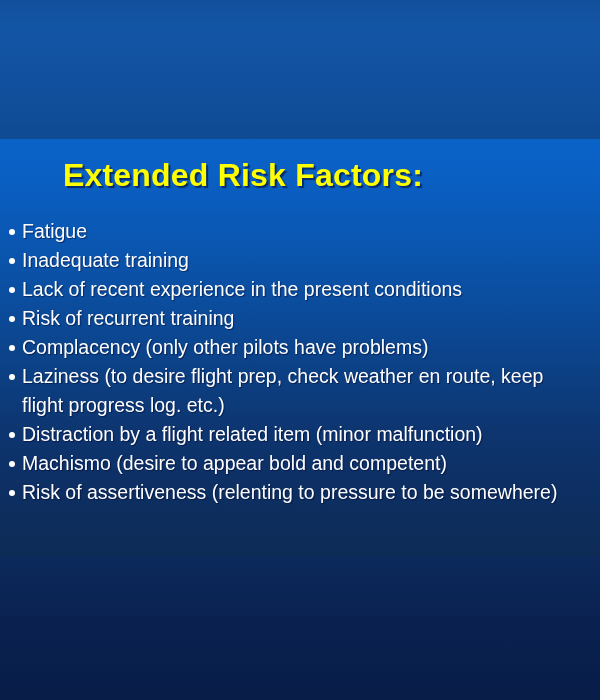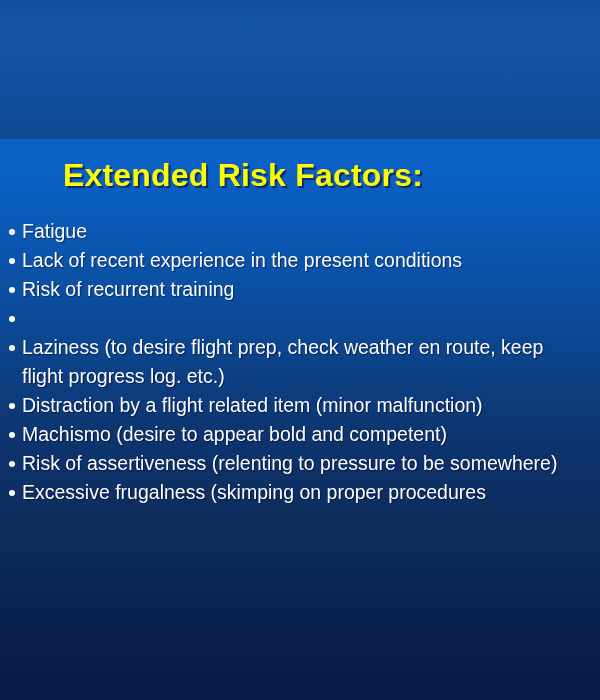--- a/index.html
+++ b/index.html
@@ -122,33 +122,38 @@
 
     <div id="slide-title">Extended Risk Factors:</div>
 
     <div id="bullet-list">
 
       <div class="bullet-row">
         <span class="bullet-dot"></span>
         <span>Fatigue</span>
       </div>
 
+      <div class="bullet-row">
+        <span class="bullet-dot"></span>
+        <span>Inadequate training</span>
+      </div>
 
       <div class="bullet-row">
         <span class="bullet-dot"></span>
         <span>Lack of recent experience in the present conditions</span>
       </div>
 
       <div class="bullet-row">
         <span class="bullet-dot"></span>
         <span>Risk of recurrent training</span>
       </div>
 
       <div class="bullet-row">
         <span class="bullet-dot"></span>
+        <span>Complacency (only other pilots have problems)</span>
       </div>
 
       <div class="bullet-row">
         <span class="bullet-dot"></span>
         <span>Laziness (to desire flight prep, check weather en route, keep</span>
       </div>
 
       <div class="bullet-row cont">
         <span>flight progress log. etc.)</span>
       </div>
@@ -162,24 +167,20 @@
       <div class="bullet-row">
         <span class="bullet-dot"></span>
         <span>Machismo (desire to appear bold and competent)</span>
       </div>
 
       <div class="bullet-row">
         <span class="bullet-dot"></span>
         <span>Risk of assertiveness (relenting to pressure to be somewhere)</span>
       </div>
 
-      <div class="bullet-row">
-        <span class="bullet-dot"></span>
-        <span>Excessive frugalness (skimping on proper procedures</span>
-      </div>
 
     </div>
 
   </div>
 
   <div id="bottom-band"></div>
 
 </div>
 
 </body></html>

